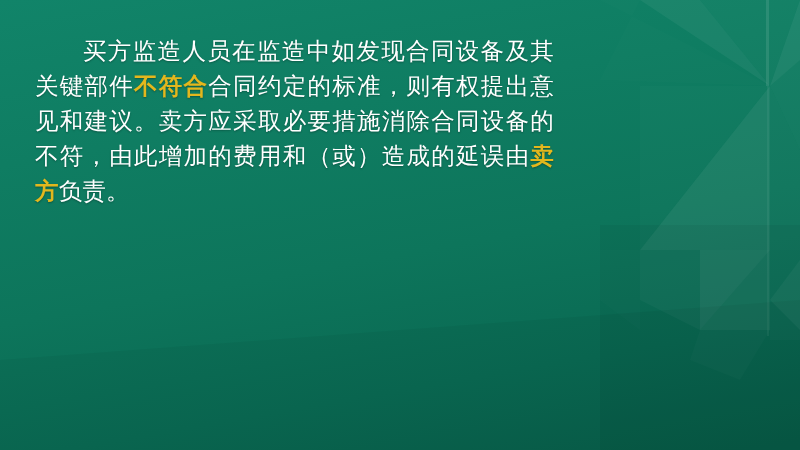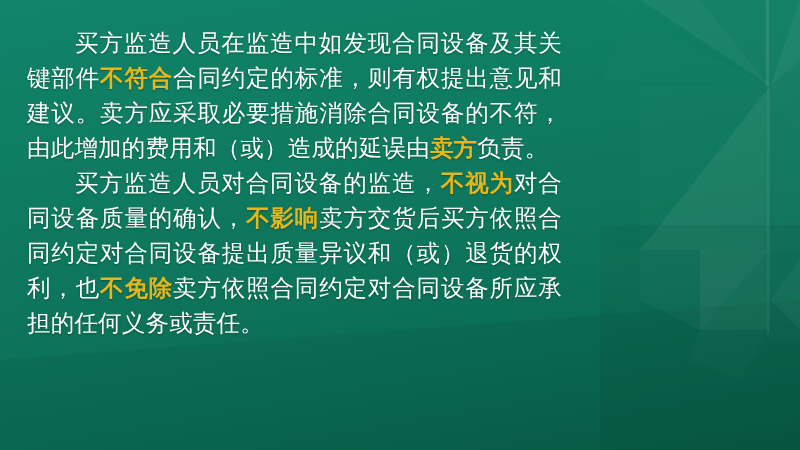--- a/index.html
+++ b/index.html
@@ -30,21 +30,21 @@
     width: 535px;
   }
   .para {
     color: #ffffff;
     font-size: 23.5px;
     line-height: 35px;
     letter-spacing: 0.2px;
     text-indent: 48px;
     text-align: justify;
     text-justify: inter-character;
-    margin: 0;
+    margin: 8px;
     font-weight: 500;
     text-shadow: 0 1px 2px rgba(0,0,0,0.30);
     word-break: break-all;
   }
   .hl {
     color: #e3b71d;
     font-weight: 700;
   }
 </style>
 </head>
@@ -72,18 +72,15 @@
     <polygon points="600,225 800,225 800,450 600,450" fill="#000000" opacity="0.045"></polygon>
     <polygon points="0,360 800,300 800,450 0,450" fill="#000000" opacity="0.045"></polygon>
   </svg>
 
   <div id="content">
 
     <p class="para">
       <span>买方监造人员在监造中如发现合同设备及其关键部件</span><span class="hl">不符合</span><span>合同约定的标准，则有权提出意见和建议。卖方应采取必要措施消除合同设备的不符，由此增加的费用和（或）造成的延误由</span><span class="hl">卖方</span><span>负责。</span>
     </p>
 
-    <p class="para">
-      <span>买方监造人员对合同设备的监造，</span><span class="hl">不视为</span><span>对合同设备质量的确认，</span><span class="hl">不影响</span><span>卖方交货后买方依照合同约定对合同设备提出质量异议和（或）退货的权利，也</span><span class="hl">不免除</span><span>卖方依照合同约定对合同设备所应承担的任何义务或责任。</span>
-    </p>
 
   </div>
 </div>
 
 </body></html>

